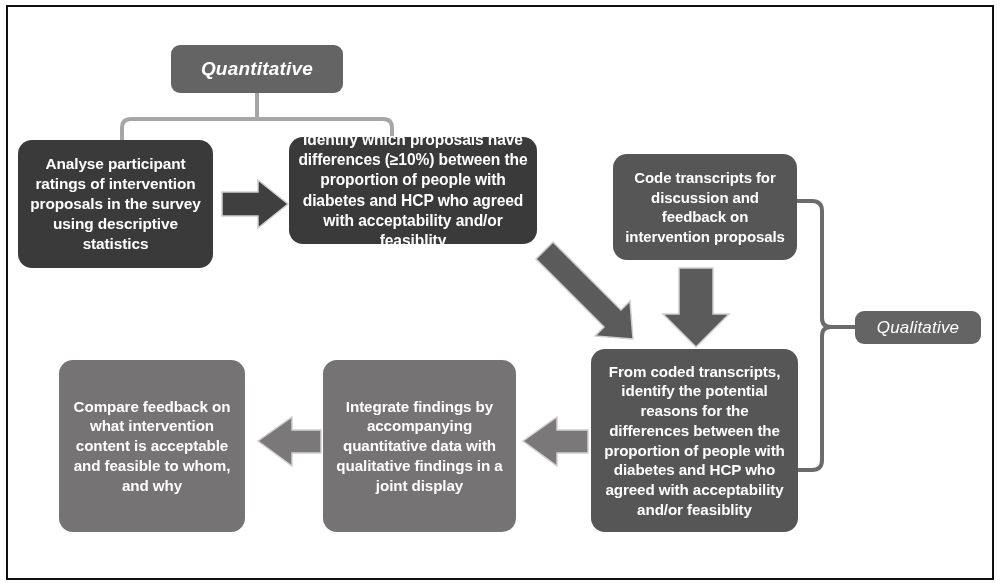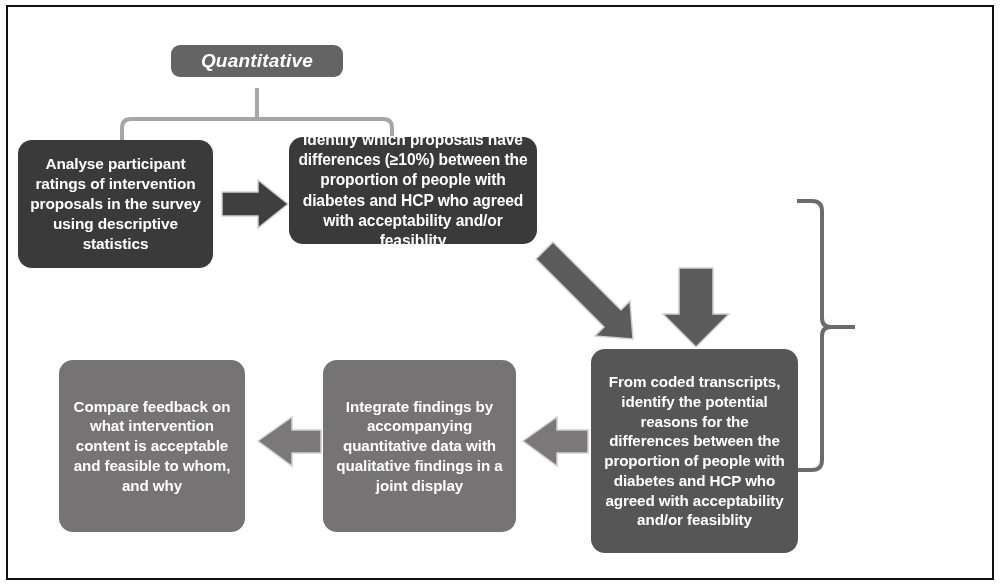--- a/index.html
+++ b/index.html
@@ -65,25 +65,25 @@
     font-style: italic;
     letter-spacing: 0.2px;
   }
   .tag-quant { font-weight: 700; }
   .tag-qual  { font-weight: 400; }
 
   
   #n-analyse   { left: 18px;  top: 140px; width: 195px; height: 128px; font-size: 15.4px; }
   #n-identify  { left: 289px; top: 137px; width: 248px; height: 107px; font-size: 15.6px; }
   #n-code      { left: 613px; top: 154px; width: 184px; height: 106px; font-size: 15.0px; }
-  #n-coded     { left: 591px; top: 349px; width: 207px; height: 204px; font-size: 15.2px; align-items: center; }
+  #n-coded     { left: 591px; top: 349px; width: 207px; height: 183px; font-size: 15.2px; align-items: center; }
   #n-integrate { left: 323px; top: 360px; width: 193px; height: 172px; font-size: 15.2px; justify-content: center; }
   #n-compare   { left: 59px;  top: 360px; width: 186px; height: 172px; font-size: 15.2px; }
 
-  #t-quant { left: 171px; top: 45px;  width: 172px; height: 32px; font-size: 19px; }
+  #t-quant { left: 171px; top: 45px;  width: 172px; height: 48px; font-size: 19px; }
   #t-qual  { left: 855px; top: 311px; width: 126px; height: 33px; font-size: 17px; }
 </style>
 </head>
 <body>
 
 <div id="figure">
 
   <div class="frame"></div>
 
   <svg class="svg-layer" viewBox="0 0 1000 587" xmlns="http://www.w3.org/2000/svg">
@@ -116,29 +116,35 @@
     <g fill="none" stroke="#6b6b6b" stroke-width="4" stroke-linecap="butt">
       <path d="M 797 201 L 812 201 Q 822 201 822 211 L 822 318 Q 822 327 831 327 Q 822 327 822 336 L 822 460 Q 822 470 812 470 L 798 470"></path>
       <path d="M 831 327 L 855 327"></path>
     </g>
   </svg>
 
   <div class="tag tag-quant" id="t-quant">
     <span>Quantitative</span>
   </div>
 
+  <div class="tag tag-qual" id="t-qual">
+    <span>Qualitative</span>
+  </div>
 
   <div class="node node-dark" id="n-analyse">
     <span>Analyse participant ratings of intervention proposals in the survey using descriptive statistics</span>
   </div>
 
   <div class="node node-dark" id="n-identify">
     <span>Identify which proposals have differences (≥10%) between the proportion of people with diabetes and HCP who agreed with acceptability and/or feasiblity</span>
   </div>
 
+  <div class="node node-mid" id="n-code">
+    <span>Code transcripts for discussion and feedback on intervention proposals</span>
+  </div>
 
   <div class="node node-mid" id="n-coded">
     <span>From coded transcripts, identify the potential reasons for the differences between the proportion of people with diabetes and HCP who agreed with acceptability and/or feasiblity</span>
   </div>
 
   <div class="node node-light" id="n-integrate">
     <span>Integrate findings by accompanying quantitative data with qualitative findings in a joint display</span>
   </div>
 
   <div class="node node-light" id="n-compare">

